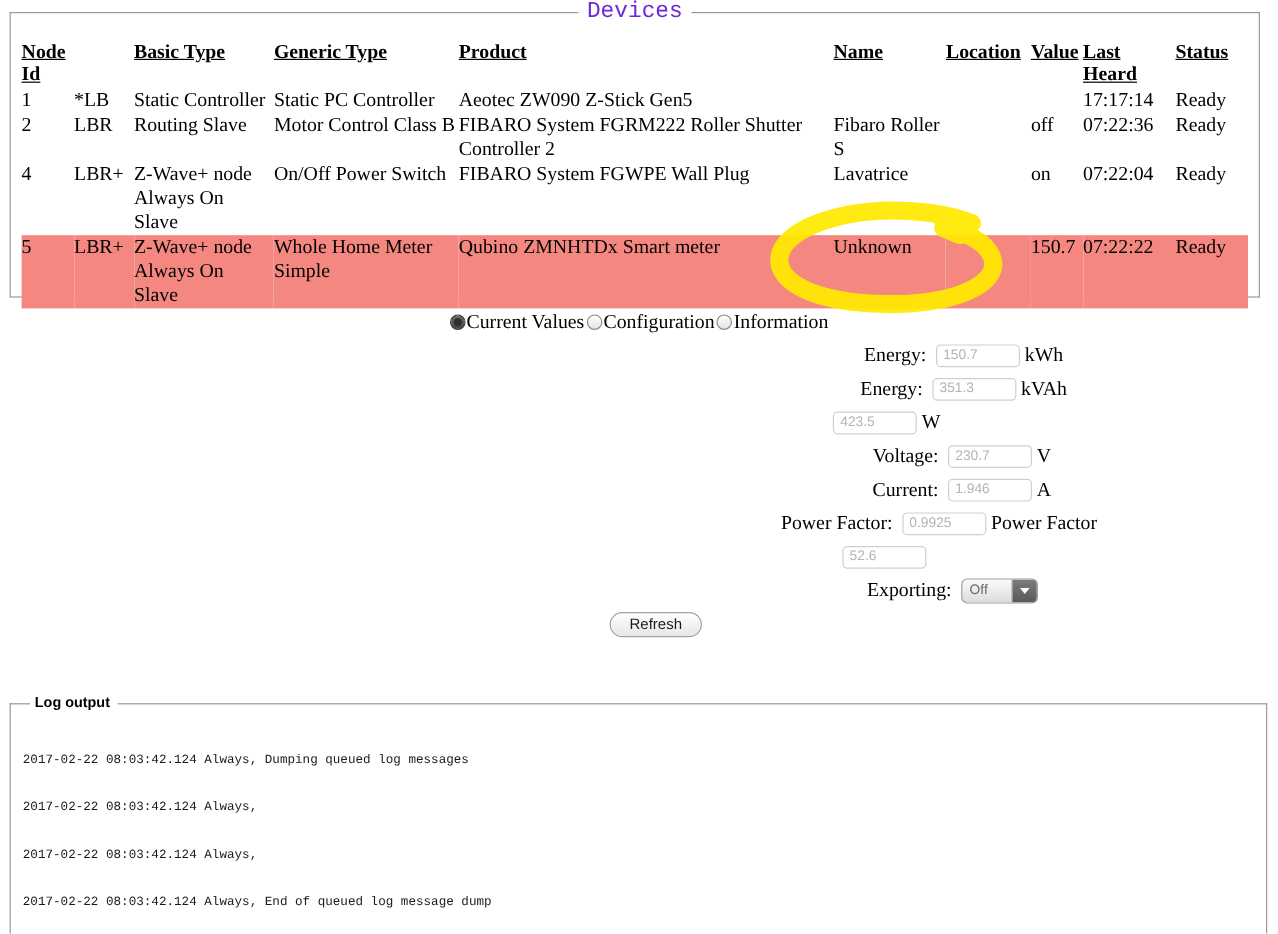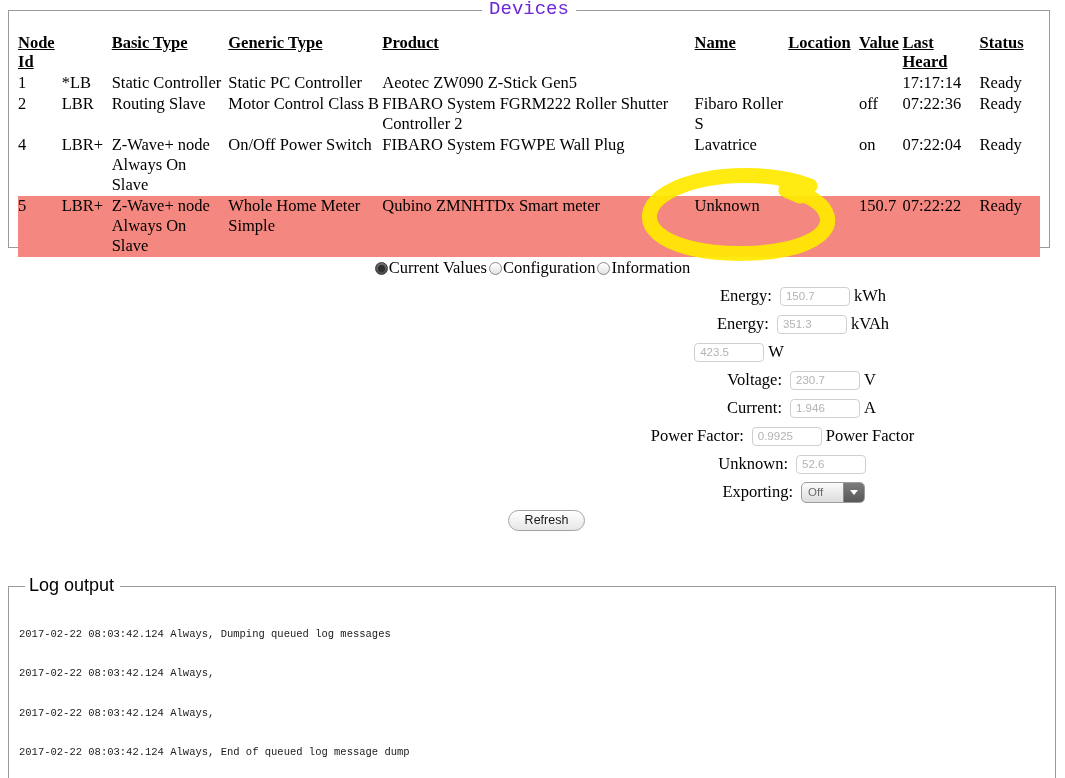--- a/index.html
+++ b/index.html
@@ -241,22 +241,23 @@
     box-sizing: border-box;
     background: #fff;
   }
   .log-legend {
     position: absolute;
     left: 16px;
     top: -11px;
     background: #fff;
     padding: 0 6px 0 4px;
     font-family: "Liberation Sans", "DejaVu Sans", sans-serif;
-    font-size: 18px;
+    font-size: 12px;
     line-height: 18px;
+    font-weight: bold;
   }
   .log-body {
     position: absolute;
     left: 10px;
     top: 15px;
     right: 6px;
     font-family: "Liberation Mono", "DejaVu Sans Mono", monospace;
     font-size: 10.5px;
     line-height: 13.1px;
     color: #1a1a1a;
@@ -388,21 +389,20 @@
     <span class="form-unit">A</span>
   </div>
 
   <div class="form-row">
     <span class="form-label">Power Factor:</span>
     <input class="form-input" type="text" readonly="" placeholder="0.9925" style="">
     <span class="form-unit">Power Factor</span>
   </div>
 
   <div class="form-row">
-    <span class="form-label">Unknown:</span>
     <input class="form-input" type="text" readonly="" placeholder="52.6" style="">
     <span class="form-unit"></span>
   </div>
 
   <div class="form-row">
     <span class="form-label">Exporting:</span>
     <span class="select-wrap">
       <span class="select-value">Off</span>
       <span class="select-arrow">
           <span></span>

